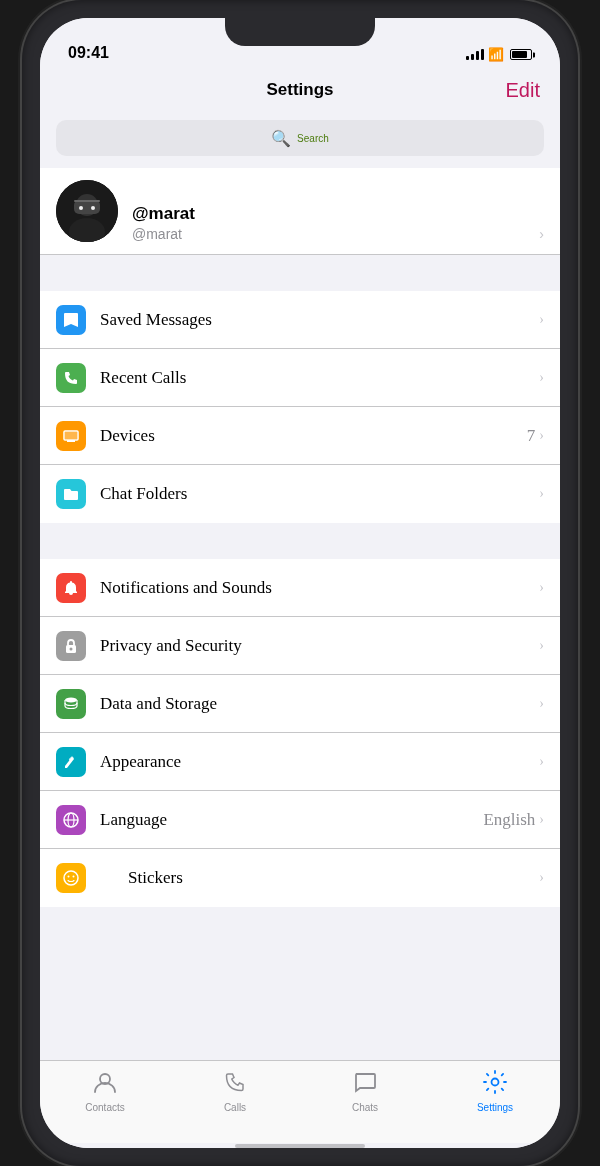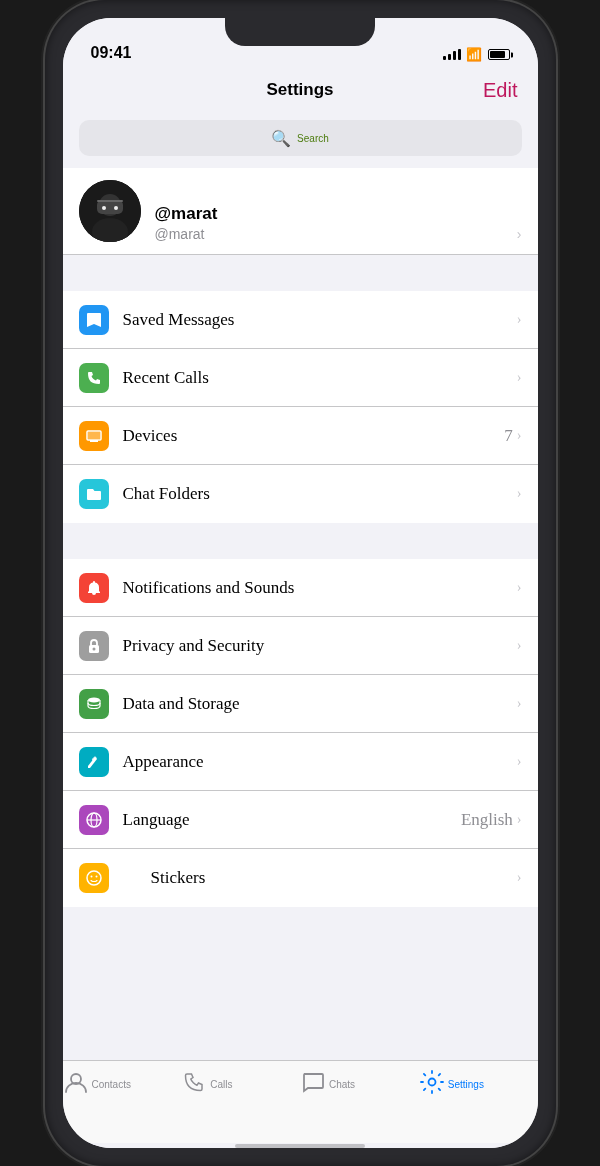--- a/index.html
+++ b/index.html
@@ -5,21 +5,21 @@
     * { margin: 0; padding: 0; box-sizing: border-box; }
     body {
       background: #1a1a1a;
       display: flex;
       justify-content: center;
       align-items: center;
       min-height: 100vh;
       font-family: -apple-system, BlinkMacSystemFont, 'Helvetica Neue', sans-serif;
     }
     .phone-frame {
-      width: 511px;
+      width: 556px;
       height: 1166px;
       background: #2a2a2e;
       border-radius: 60px;
       position: relative;
       overflow: hidden;
       box-shadow: 0 0 0 2px #444, 0 0 0 4px #222, inset 0 0 10px rgba(0,0,0,0.5);
     }
     .phone-screen {
       position: absolute;
       top: 18px;
@@ -239,21 +239,21 @@
       background: rgba(249,249,249,0.94);
       border-top: 0.5px solid #c6c6c8;
       display: flex;
       align-items: flex-start;
       justify-content: space-around;
       padding-top: 8px;
       flex-shrink: 0;
     }
     .tab-item {
       display: flex;
-      flex-direction: row;
+      flex-direction: column;
       align-items: center;
       gap: 3px;
       flex: 1;
     }
     .tab-label {
       font-size: 10px;
       color: #8e8e93;
     }
     .tab-label.active {
       color: #007aff;

